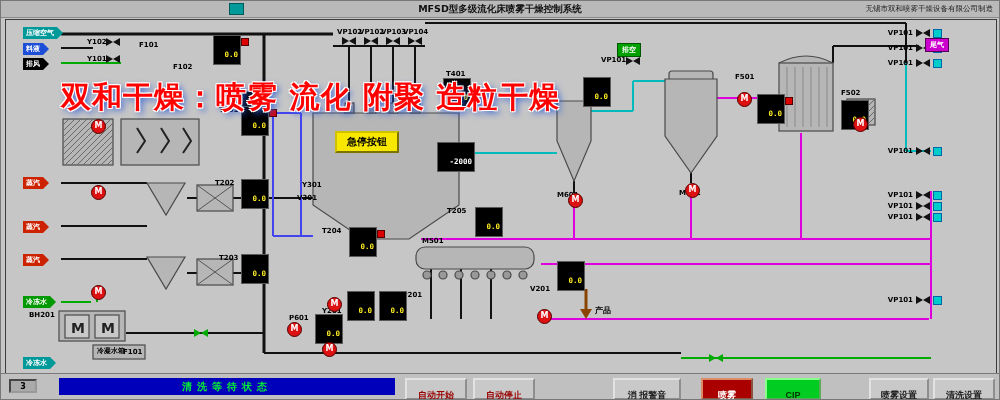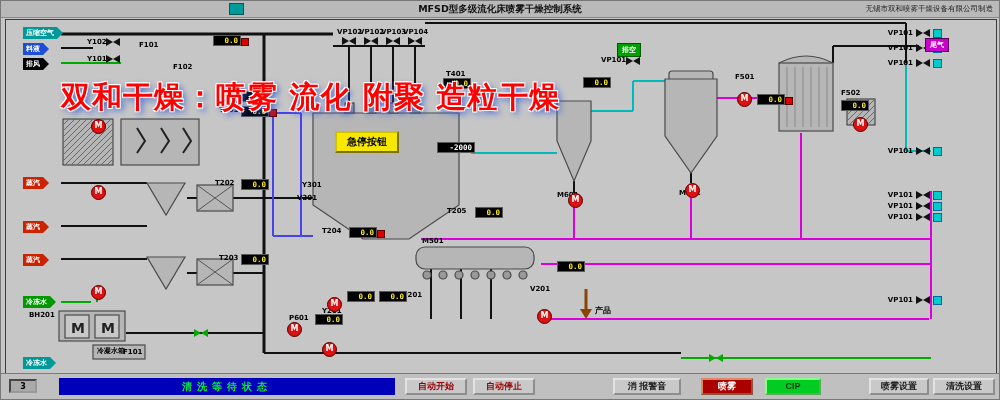--- a/index.html
+++ b/index.html
@@ -12,21 +12,21 @@
   .appicon{position:absolute;left:228px;top:2px;width:13px;height:10px;background:#009a9a;border:1px solid #005a5a;z-index:41;}
   .frame{position:absolute;left:4px;top:18px;width:990px;height:353px;border:1px solid #3c3c3c;pointer-events:none;z-index:6;}
   svg.diagram{position:absolute;left:0;top:0;z-index:5;}
   
   .tag{position:absolute;font-size:7px;font-weight:bold;color:#000;white-space:nowrap;z-index:20;}
   .vptag{width:26px;text-align:right;}
   .vptag::after{content:"";position:absolute;left:46px;top:0;width:7px;height:7px;background:#00cccc;border:1px solid #0066aa;}
   
   .disp{position:absolute;width:28px;height:11px;background:#000;border:1px solid #5a5a5a;color:#ffee22;
         font-family:"DejaVu Sans Mono",monospace;font-size:7.5px;font-weight:bold;line-height:10px;
-        text-align:right;padding:0 2px;box-sizing:border-box;z-index:20;}
+        text-align:right;padding:14px 2px;box-sizing:border-box;z-index:20;}
   .disp.wide{width:38px;color:#fff;}
   .disp.alarm::after{content:"";position:absolute;right:-9px;top:2px;width:6px;height:6px;background:#dd0000;border:1px solid #500;}
   
   .pump{position:absolute;width:13px;height:13px;border-radius:50%;background:#dd1111;border:1px solid #550000;
         color:#fff;font-size:8px;font-weight:bold;text-align:center;line-height:12px;z-index:21;cursor:pointer;}
   
   .src{position:absolute;height:12px;color:#fff;font-size:7px;font-weight:bold;line-height:12px;padding:0 9px 0 3px;
        clip-path:polygon(0 0,calc(100% - 6px) 0,100% 50%,calc(100% - 6px) 100%,0 100%);z-index:20;white-space:nowrap;}
   
   .lbl{position:absolute;font-size:8px;font-weight:bold;color:#000;white-space:nowrap;z-index:20;}
@@ -39,21 +39,21 @@
   .wm{position:absolute;left:60px;top:76px;font-size:30px;font-weight:bold;color:#ff0000;letter-spacing:1px;
       white-space:nowrap;z-index:30;
       text-shadow:-1px -1px 0 #fff,1px -1px 0 #fff,-1px 1px 0 #fff,1px 1px 0 #fff,3px 3px 6px #2b5bd7;}
   
   .sbar{position:absolute;left:0;bottom:0;width:1000px;height:25px;background:#c0c0c0;border-top:1px solid #7a7a7a;z-index:40;}
   .ind{position:absolute;left:8px;top:5px;width:28px;height:14px;background:#aaa;border:2px inset #999;
        font-size:8px;font-weight:bold;text-align:center;line-height:11px;box-sizing:border-box;}
   .status{position:absolute;left:58px;top:4px;width:336px;height:17px;background:#0000bb;color:#00ee33;
           font-size:10px;font-weight:bold;text-align:center;line-height:17px;letter-spacing:5px;}
   .btn{position:absolute;top:4px;height:17px;background:#c9c9c9;border:2px outset #e2e2e2;color:#222;
-       font-size:9px;font-weight:bold;line-height:13px;text-align:center;box-sizing:border-box;cursor:pointer;padding:0;}
+       font-size:9px;font-weight:bold;line-height:13px;text-align:center;box-sizing:border-box;cursor:pointer;padding:9px;}
   .btn.red{color:#990000;}
   .btn.spray{background:#aa0000;color:#fff;border-color:#d86;}
   .btn.cip{background:#00cc22;color:#003300;border-color:#8f8;}
 </style>
 </head>
 <body>
 
 <div id="screen">
 
   <div class="hdr">

